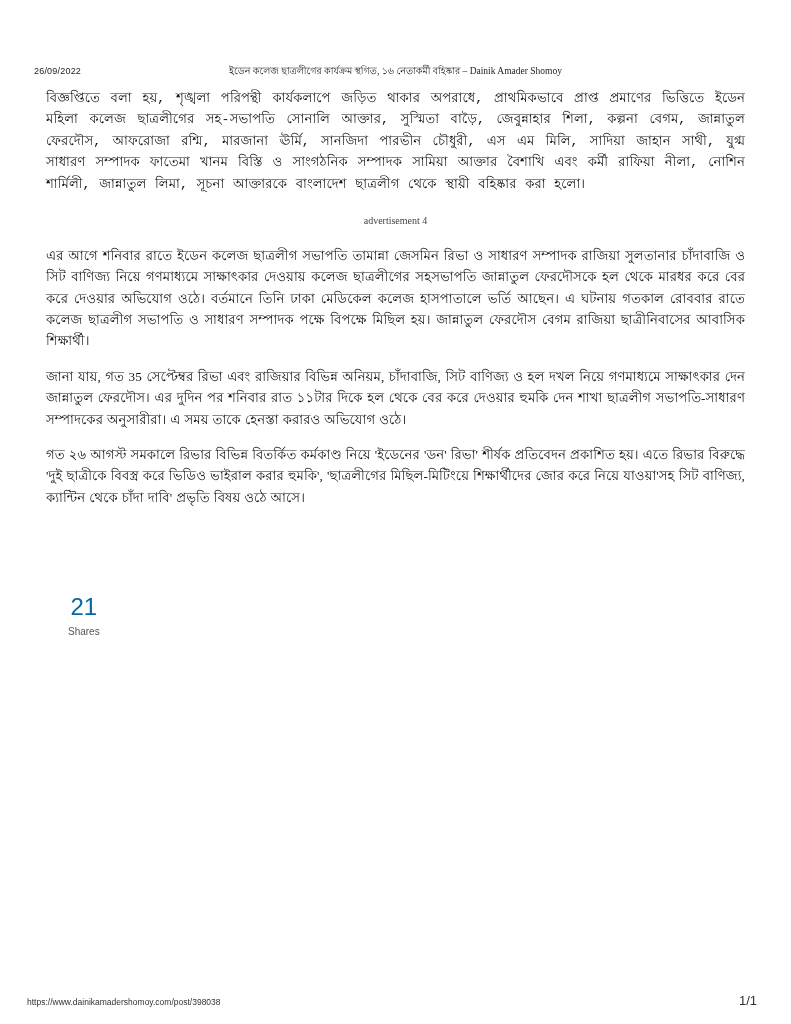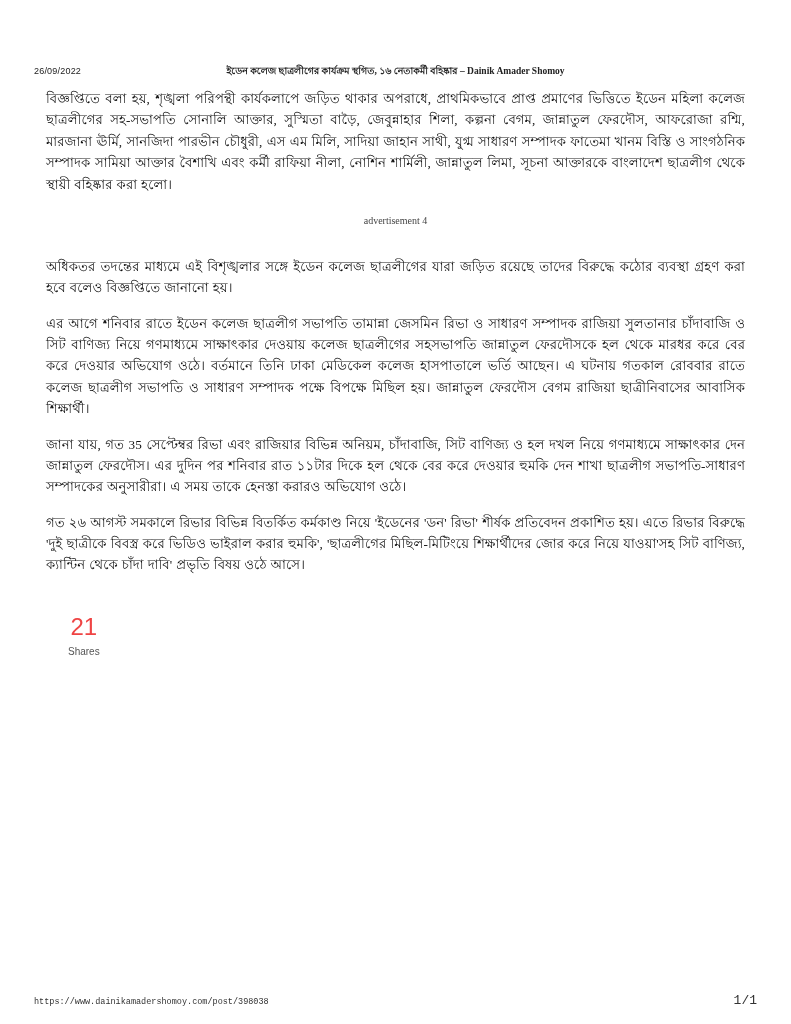--- a/index.html
+++ b/index.html
@@ -43,80 +43,81 @@
     letter-spacing: 0.2px;
   }
   .doc-header .hdr-title {
     flex: 1 1 auto;
     text-align: center;
     font-size: 9.5px;
     font-family: "Liberation Serif", serif;
     white-space: nowrap;
     overflow: hidden;
     text-overflow: ellipsis;
-    font-weight: bold;
   }
   .doc-header .hdr-spacer {
     width: 120px;
     flex: 0 0 auto;
   }
 
   
   .article {
     padding: 0 12px;
   }
   p.para {
     font-size: 13.2px;
     line-height: 1.62;
     text-align: justify;
     margin: 0 0 14px 0;
     letter-spacing: 0.1px;
     word-spacing: 0.6px;
   }
   p.para.first {
     margin-top: 4px;
+    font-family: Liberation Mono, monospace;
   }
   .ad-slot {
     text-align: center;
     font-size: 10px;
     color: #444;
     font-family: "Liberation Serif", serif;
-    margin: 20px 0 30px 0;
+    margin: 20px 0 19px 0;
   }
 
   
   .share-box {
     margin: 24px 0 0 22px;
     display: inline-block;
     text-align: center;
     color: #3a3a3a;
   }
   .share-count {
     font-size: 24px;
     font-family: "Liberation Sans", sans-serif;
     line-height: 1.05;
-    color: #ef4444;
+    color: #0369a1;
+    margin-top: 48px;
   }
   .share-label {
     font-size: 10px;
     font-family: "Liberation Sans", sans-serif;
     color: #555;
     margin-top: 7px;
   }
 
   
   .doc-footer {
     position: absolute;
-    left: 34px;
+    left: 27px;
     right: 34px;
     bottom: 16px;
     display: flex;
     justify-content: space-between;
     align-items: baseline;
-    font-family: Liberation Mono, monospace;
+    font-family: Liberation Sans, sans-serif;
     font-size: 8.5px;
     color: #333;
   }
   .doc-footer a {
     color: #333;
     text-decoration: none;
   }
   .footer-page {
     font-size: 13px;
   }
@@ -132,21 +133,20 @@
       <div class="hdr-title">ইডেন কলেজ ছাত্রলীগের কার্যক্রম স্থগিত, ১৬ নেতাকর্মী বহিষ্কার – Dainik Amader Shomoy</div>
       <div class="hdr-spacer"></div>
     </div>
 
     <div class="article">
 
       <p class="para first">বিজ্ঞপ্তিতে বলা হয়, শৃঙ্খলা পরিপন্থী কার্যকলাপে জড়িত থাকার অপরাধে, প্রাথমিকভাবে প্রাপ্ত প্রমাণের ভিত্তিতে ইডেন মহিলা কলেজ ছাত্রলীগের সহ-সভাপতি সোনালি আক্তার, সুস্মিতা বাড়ৈ, জেবুন্নাহার শিলা, কল্পনা বেগম, জান্নাতুল ফেরদৌস, আফরোজা রশ্মি, মারজানা ঊর্মি, সানজিদা পারভীন চৌধুরী, এস এম মিলি, সাদিয়া জাহান সাথী, যুগ্ম সাধারণ সম্পাদক ফাতেমা খানম বিস্তি ও সাংগঠনিক সম্পাদক সামিয়া আক্তার বৈশাখি এবং কর্মী রাফিয়া নীলা, নোশিন শার্মিলী, জান্নাতুল লিমা, সূচনা আক্তারকে বাংলাদেশ ছাত্রলীগ থেকে স্থায়ী বহিষ্কার করা হলো।</p>
 
       <div class="ad-slot">advertisement 4</div>
 
-      <p class="para">অধিকতর তদন্তের মাধ্যমে এই বিশৃঙ্খলার সঙ্গে ইডেন কলেজ ছাত্রলীগের যারা জড়িত রয়েছে তাদের বিরুদ্ধে কঠোর ব্যবস্থা গ্রহণ করা হবে বলেও বিজ্ঞপ্তিতে জানানো হয়।</p>
 
       <p class="para">এর আগে শনিবার রাতে ইডেন কলেজ ছাত্রলীগ সভাপতি তামান্না জেসমিন রিভা ও সাধারণ সম্পাদক রাজিয়া সুলতানার চাঁদাবাজি ও সিট বাণিজ্য নিয়ে গণমাধ্যমে সাক্ষাৎকার দেওয়ায় কলেজ ছাত্রলীগের সহসভাপতি জান্নাতুল ফেরদৌসকে হল থেকে মারধর করে বের করে দেওয়ার অভিযোগ ওঠে। বর্তমানে তিনি ঢাকা মেডিকেল কলেজ হাসপাতালে ভর্তি আছেন। এ ঘটনায় গতকাল রোববার রাতে কলেজ ছাত্রলীগ সভাপতি ও সাধারণ সম্পাদক পক্ষে বিপক্ষে মিছিল হয়। জান্নাতুল ফেরদৌস বেগম রাজিয়া ছাত্রীনিবাসের আবাসিক শিক্ষার্থী।</p>
 
       <p class="para">জানা যায়, গত 35 সেপ্টেম্বর রিভা এবং রাজিয়ার বিভিন্ন অনিয়ম, চাঁদাবাজি, সিট বাণিজ্য ও হল দখল নিয়ে গণমাধ্যমে সাক্ষাৎকার দেন জান্নাতুল ফেরদৌস। এর দুদিন পর শনিবার রাত ১১টার দিকে হল থেকে বের করে দেওয়ার হুমকি দেন শাখা ছাত্রলীগ সভাপতি-সাধারণ সম্পাদকের অনুসারীরা। এ সময় তাকে হেনস্তা করারও অভিযোগ ওঠে।</p>
 
       <p class="para">গত ২৬ আগস্ট সমকালে রিভার বিভিন্ন বিতর্কিত কর্মকাণ্ড নিয়ে 'ইডেনের 'ডন' রিভা' শীর্ষক প্রতিবেদন প্রকাশিত হয়। এতে রিভার বিরুদ্ধে 'দুই ছাত্রীকে বিবস্ত্র করে ভিডিও ভাইরাল করার হুমকি', 'ছাত্রলীগের মিছিল-মিটিংয়ে শিক্ষার্থীদের জোর করে নিয়ে যাওয়া'সহ সিট বাণিজ্য, ক্যান্টিন থেকে চাঁদা দাবি' প্রভৃতি বিষয় ওঠে আসে।</p>
 
       <div class="share-box">
         <div class="share-count">21</div>
         <div class="share-label">Shares</div>

